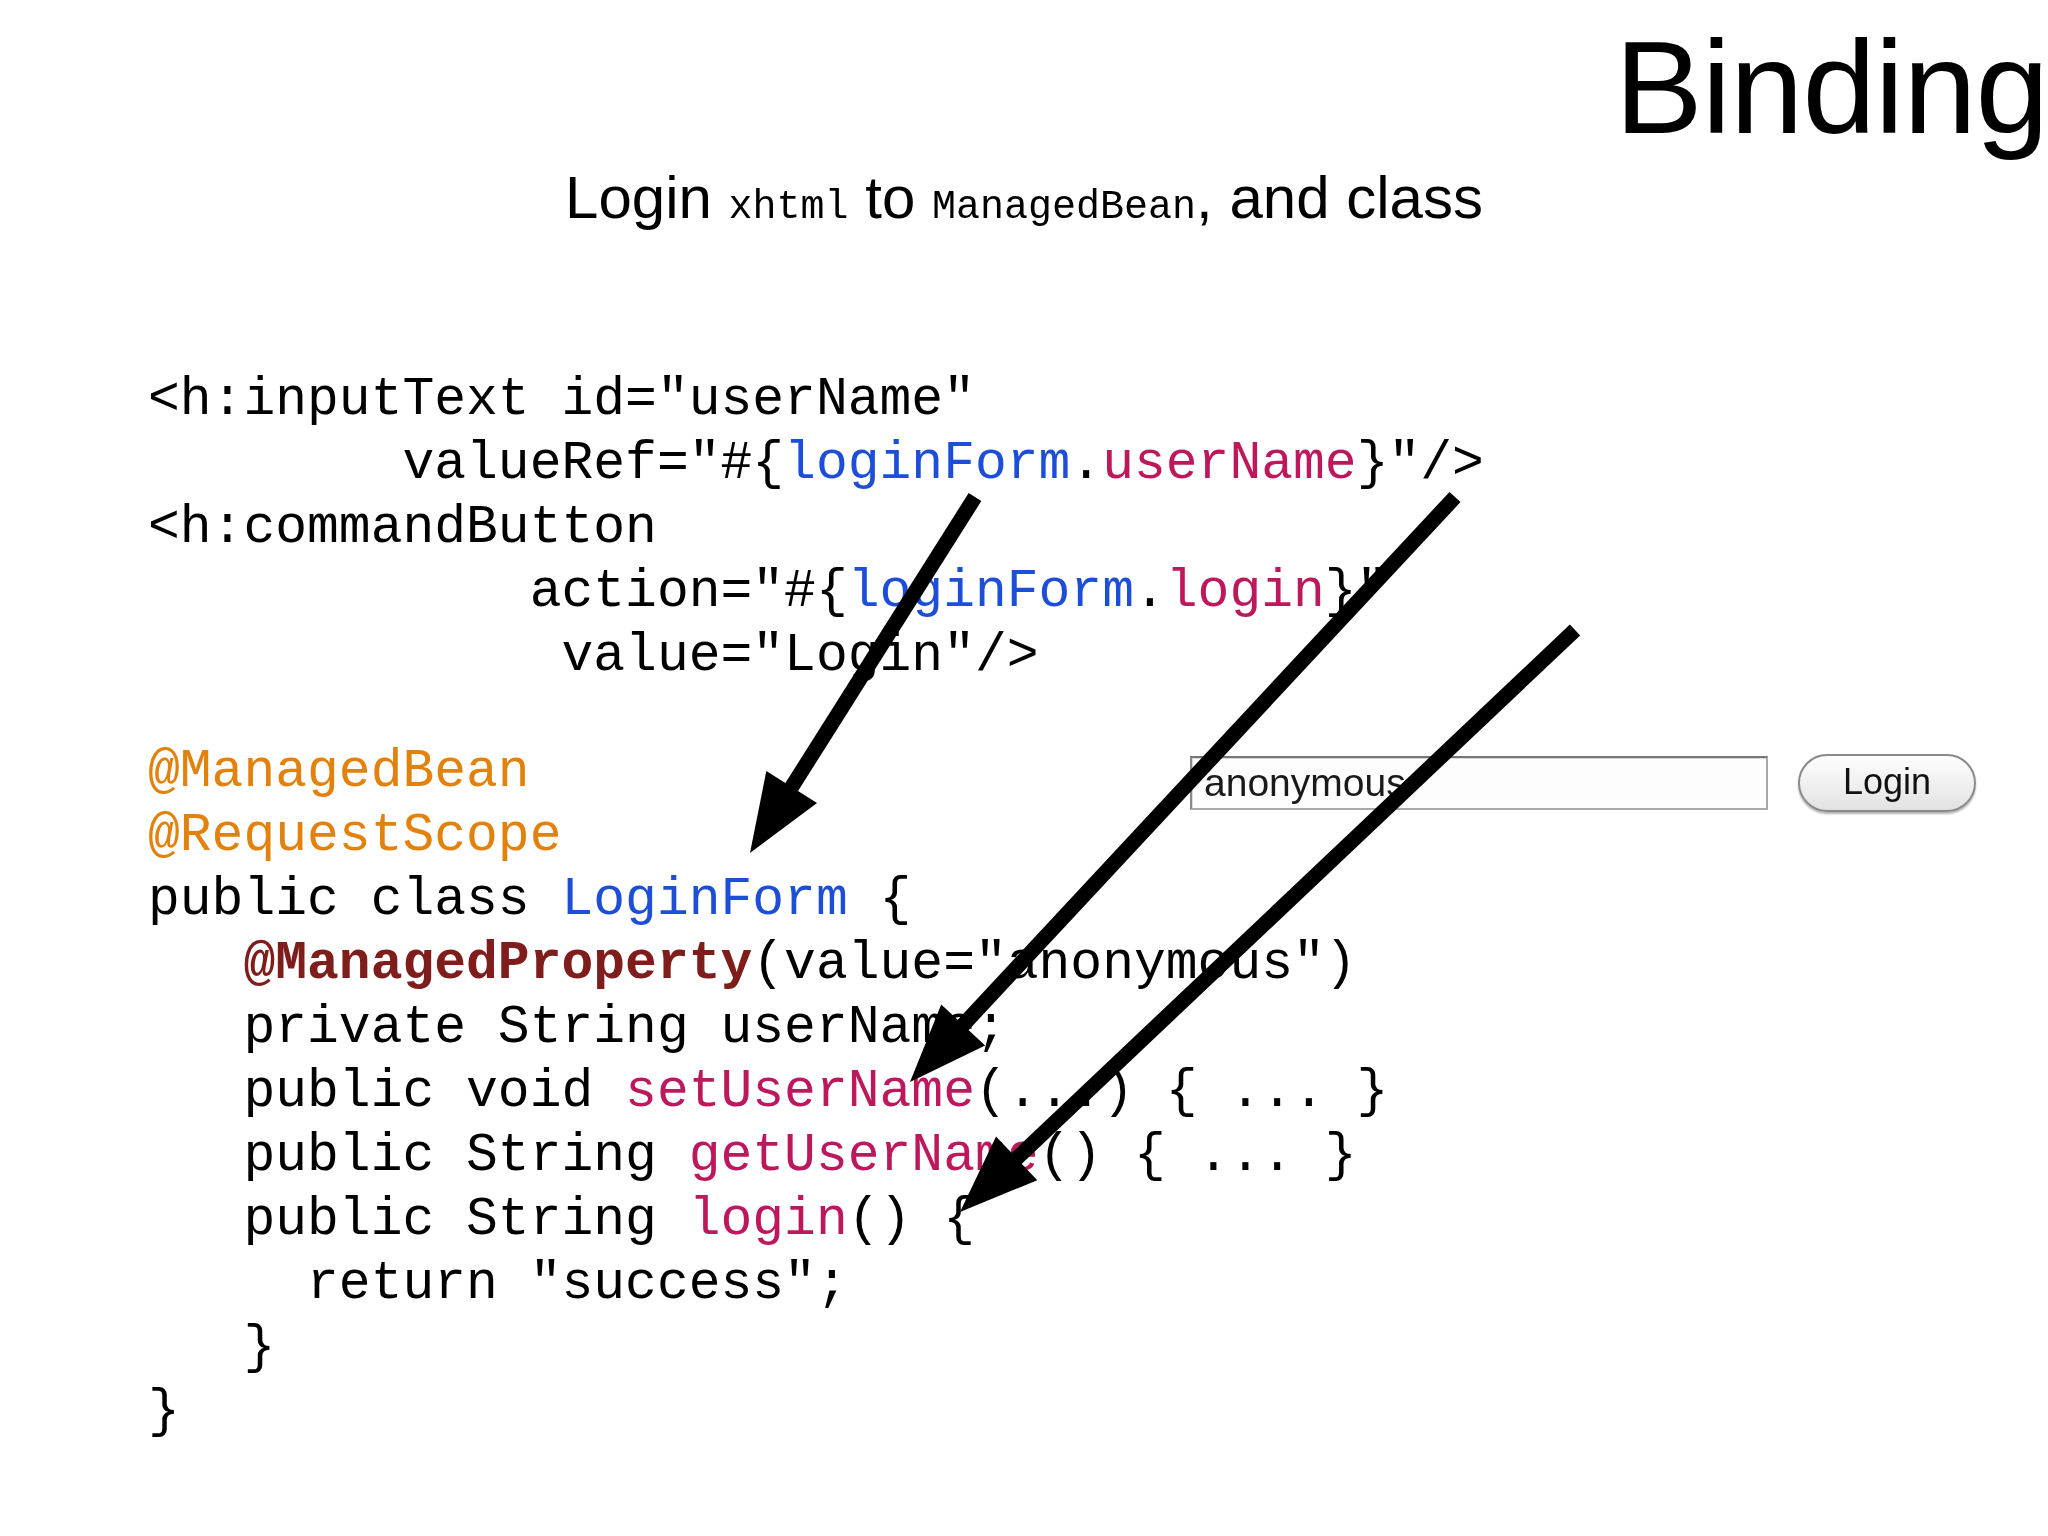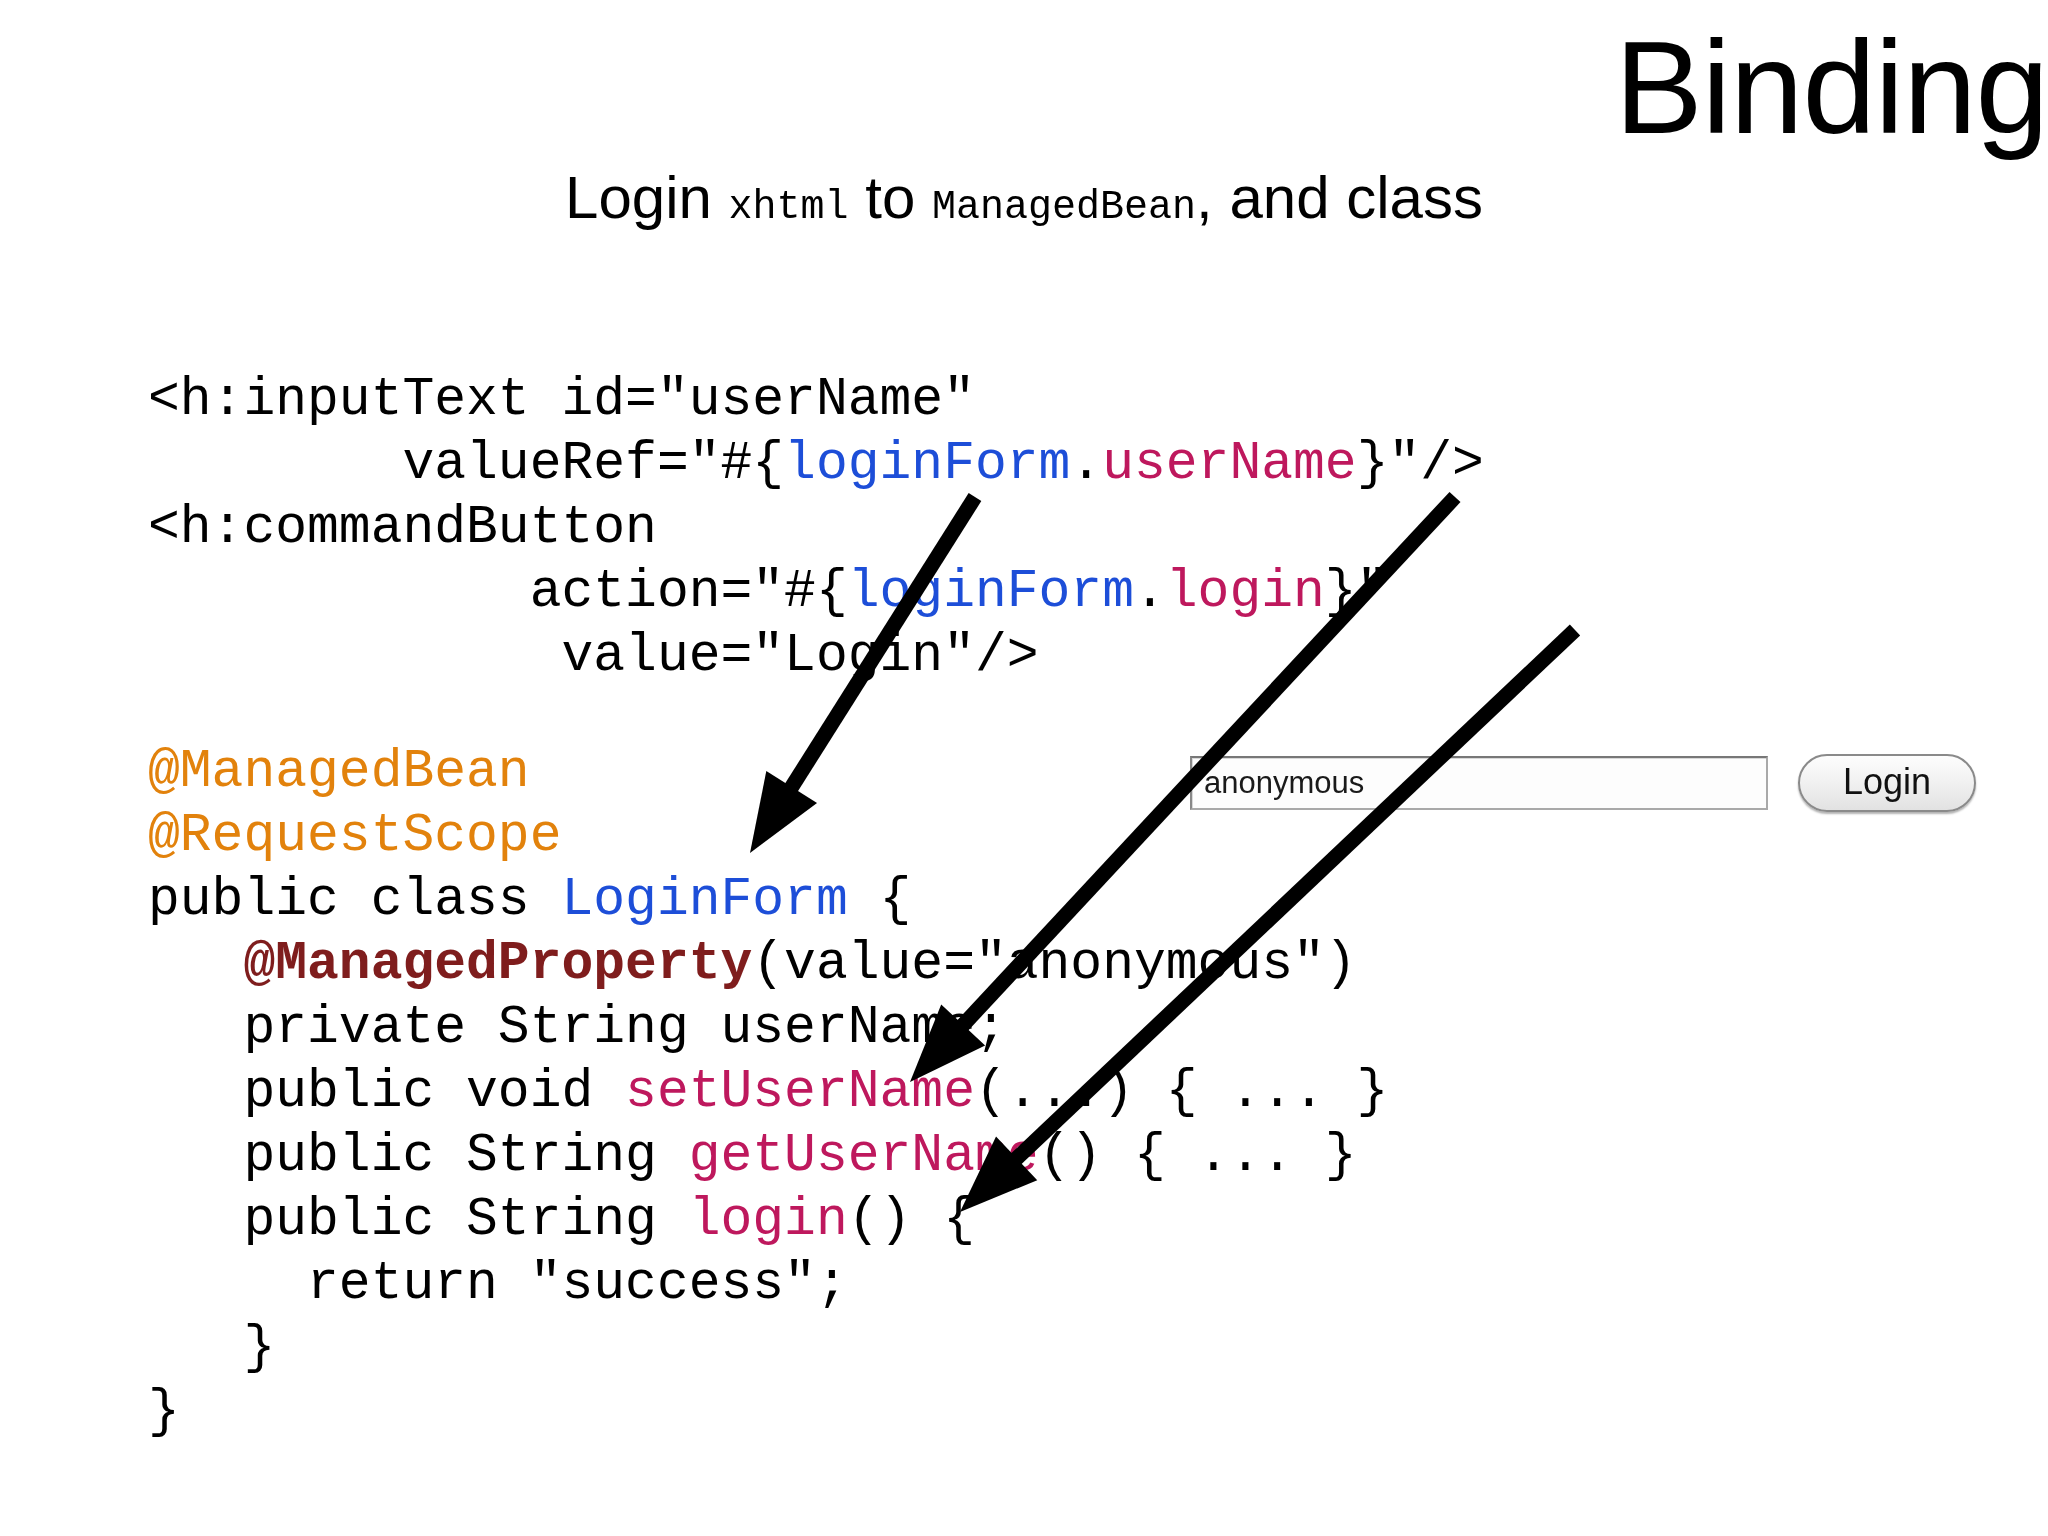--- a/index.html
+++ b/index.html
@@ -87,21 +87,21 @@
     top: 4px;
     width: 578px;
     height: 54px;
     box-sizing: border-box;
     background: #fdfdfd;
     border: 2px solid #a9a9a9;
     border-top-color: #777777;
     border-left-color: #888888;
     box-shadow: inset 1px 1px 0 #d8d8d8;
     font-family: "Liberation Sans", sans-serif;
-    font-size: 31px;
+    font-size: 39px;
     color: #1a1a1a;
     padding: 0 0 0 12px;
     line-height: 50px;
     outline: none;
   }
   #login-button {
     position: absolute;
     left: 608px;
     top: 2px;
     width: 178px;

